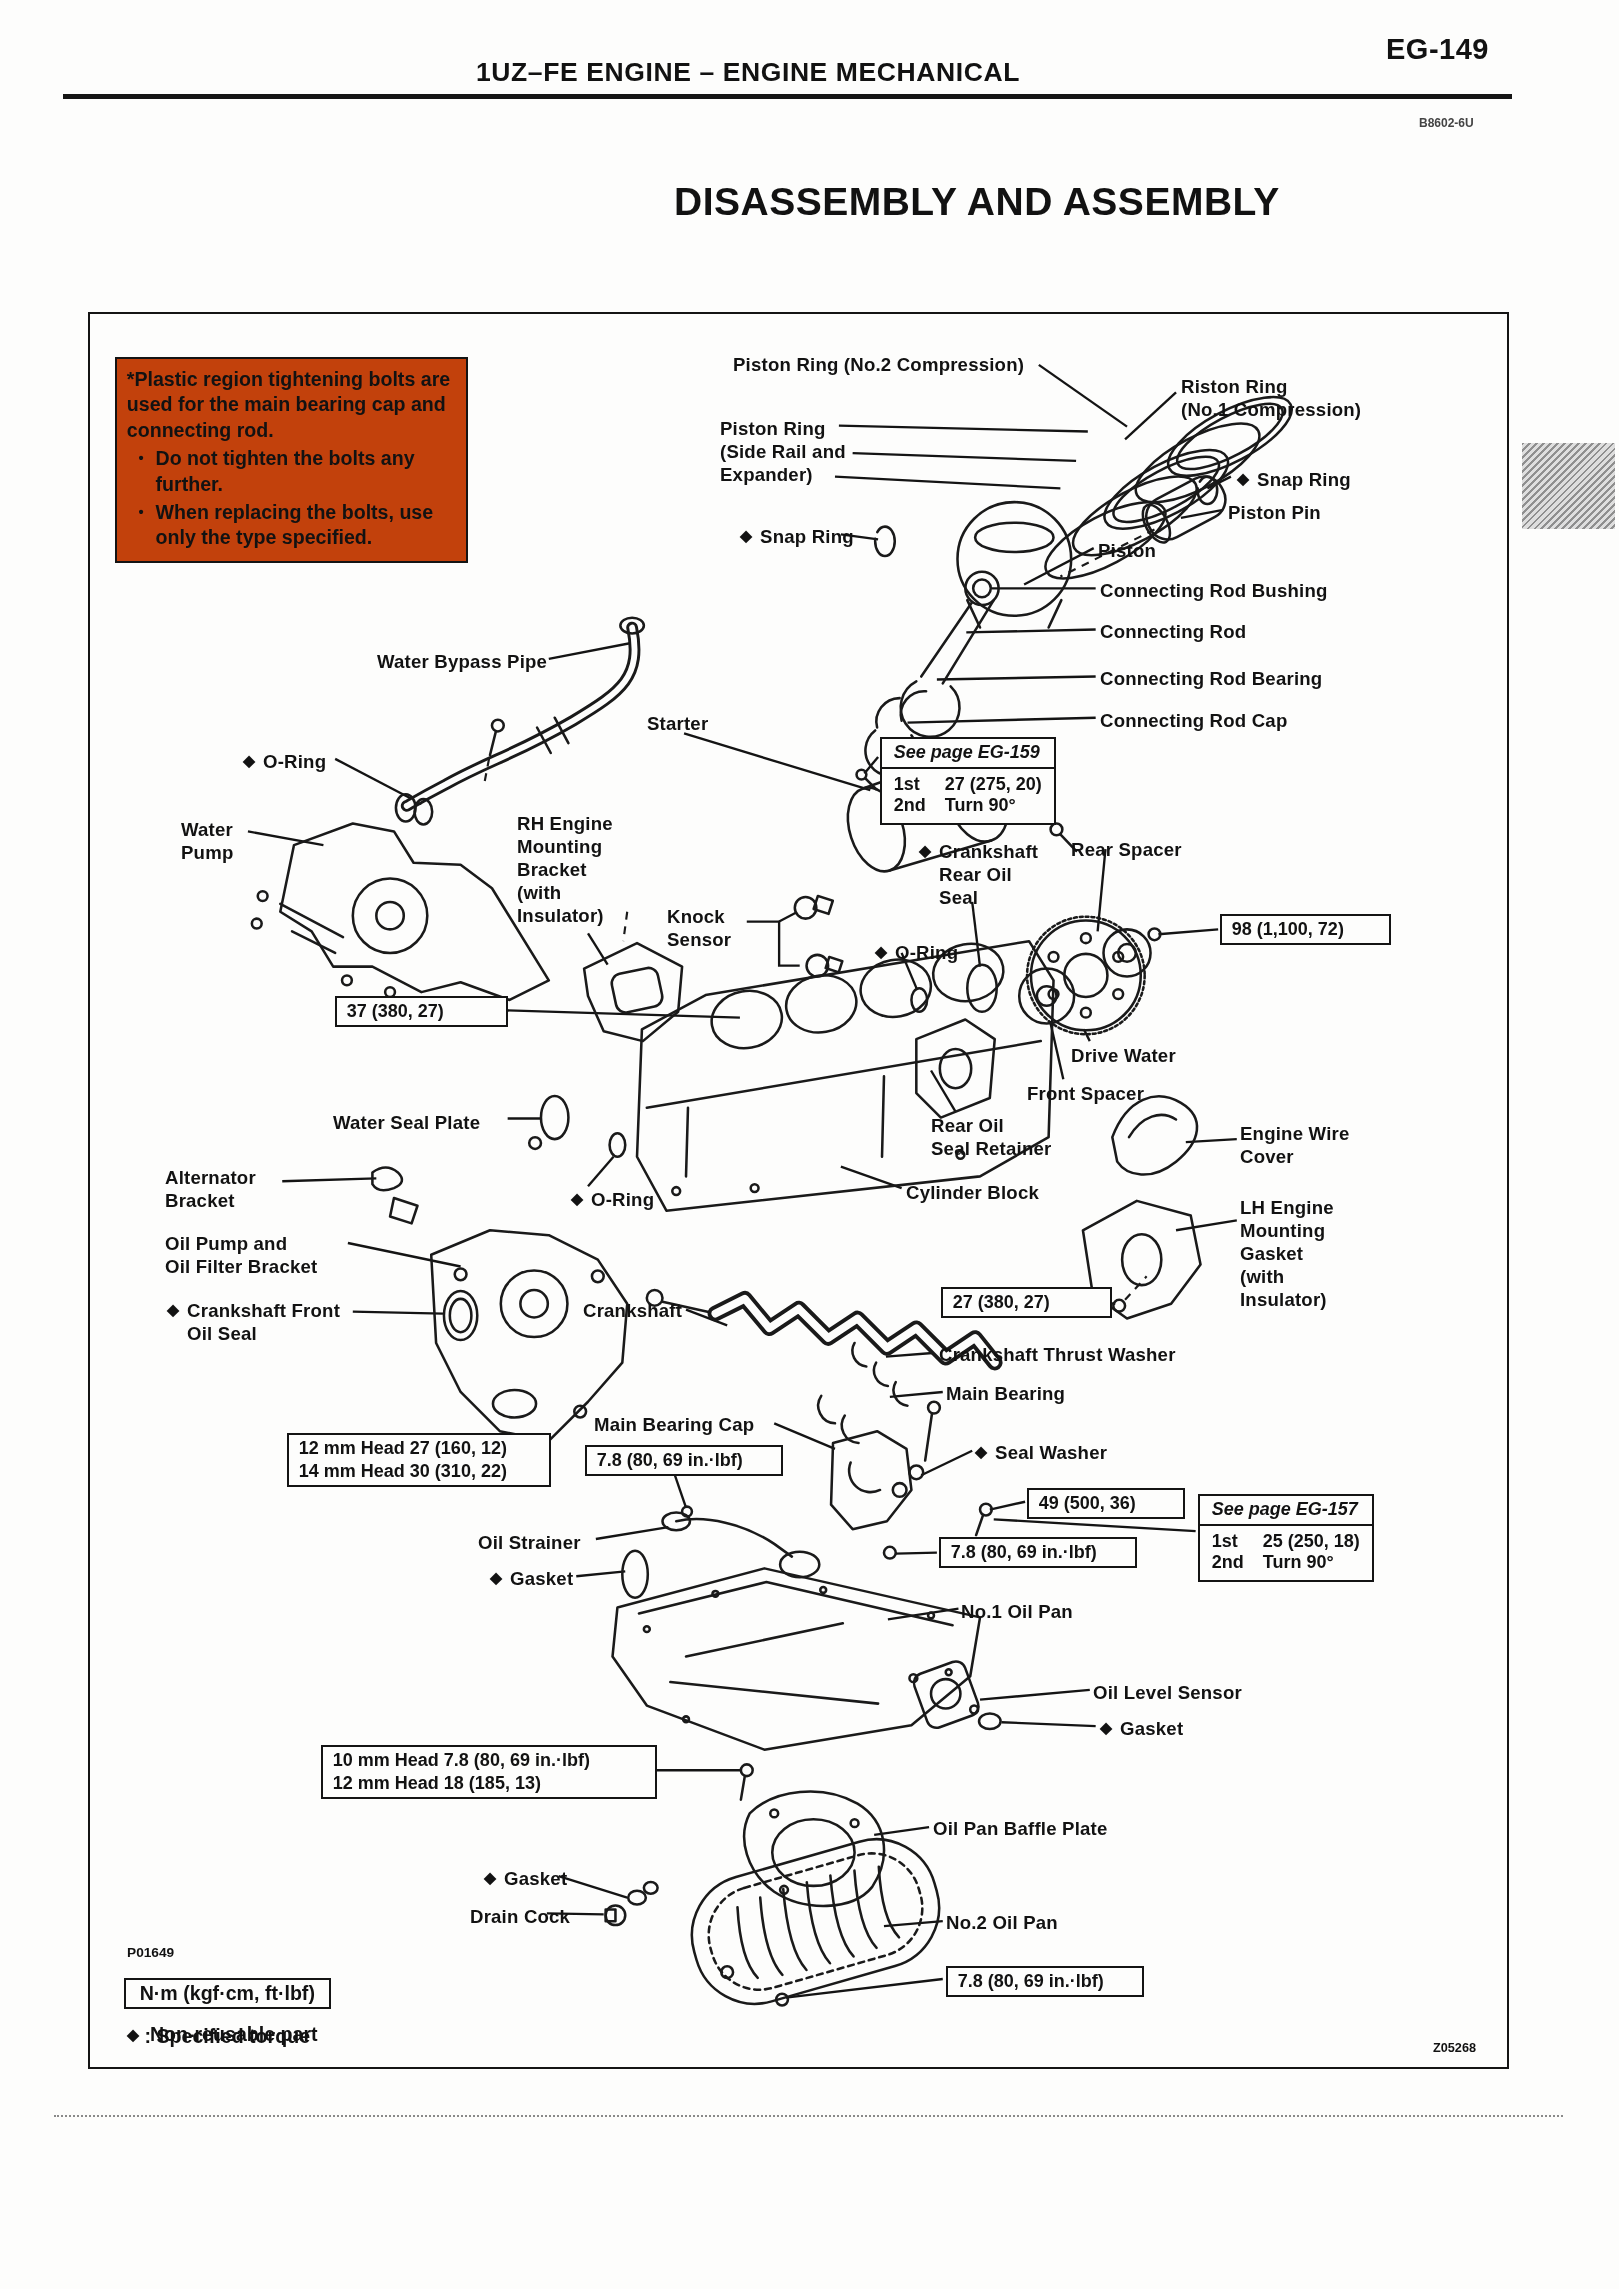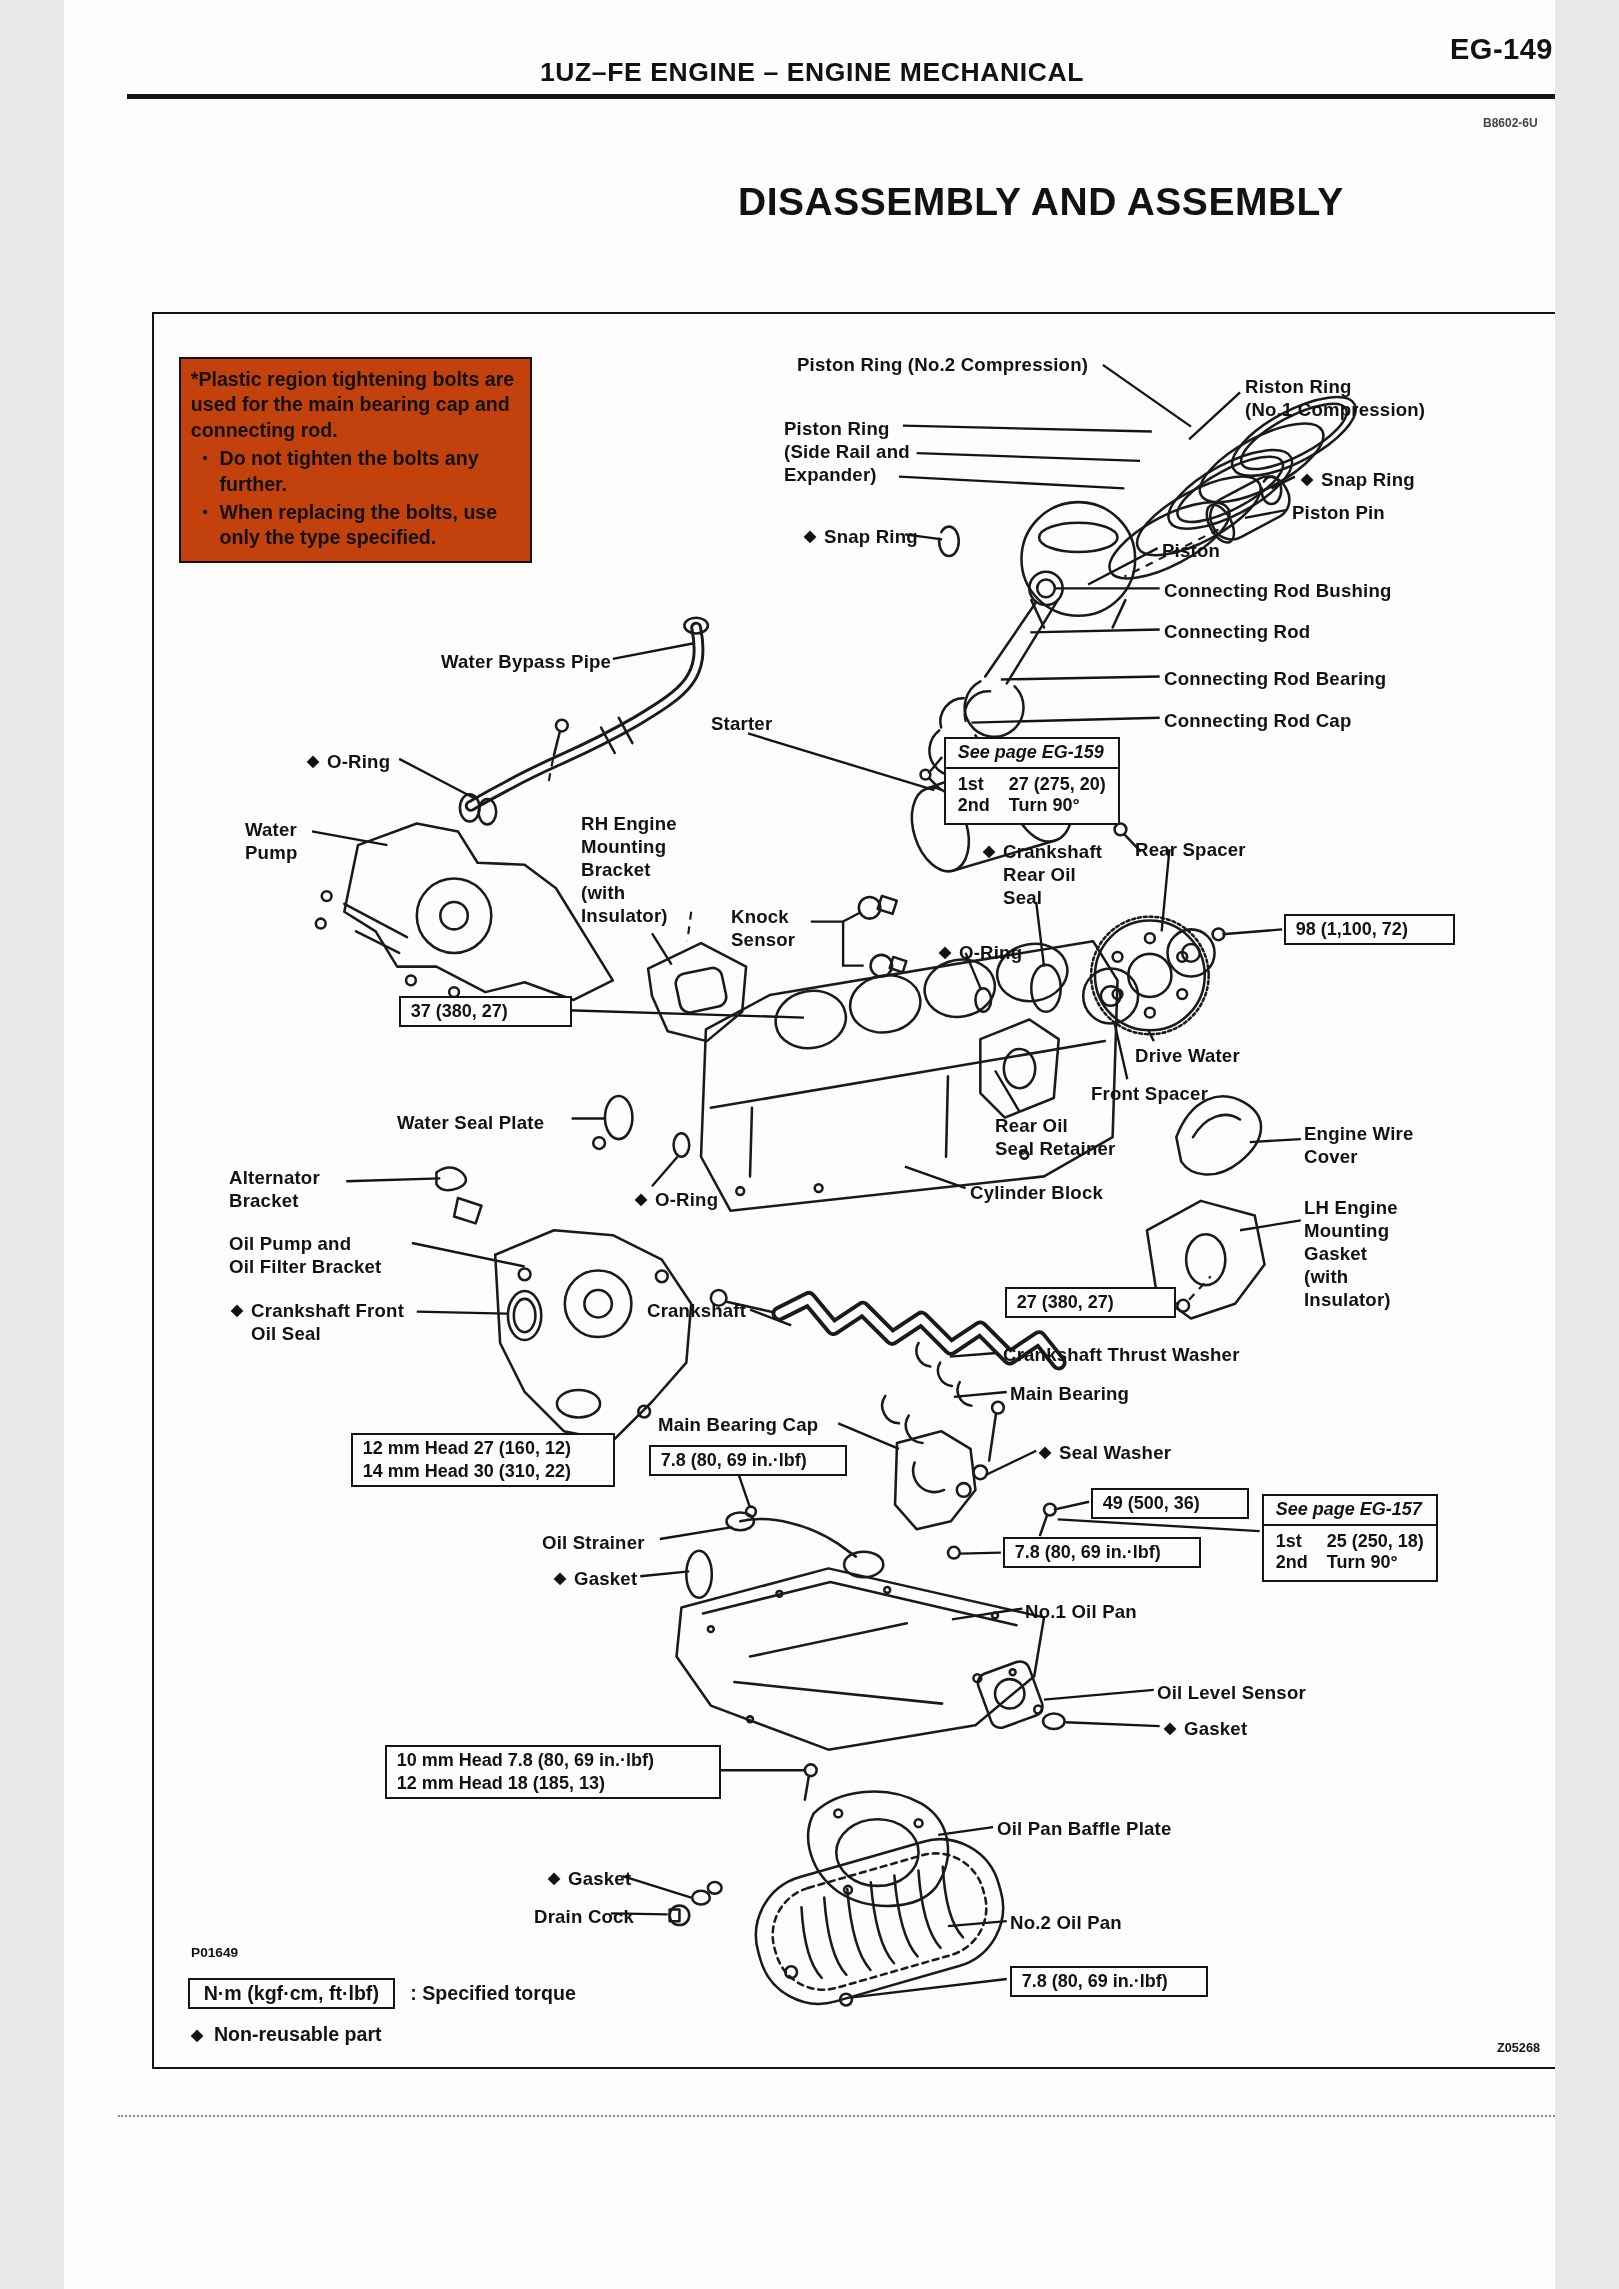--- a/index.html
+++ b/index.html
@@ -1,16 +1,16 @@
 <!DOCTYPE html>
 <html><head>
 <meta charset="utf-8">
 <style>
   html,body{margin:0;padding:0;background:#e8e8e8;}
-  .page{position:relative;width:1491px;height:2290px;background:#fdfdfc;
+  .page{position:relative;width:1619px;height:2290px;background:#fdfdfc;
         font-family:"Liberation Sans",sans-serif;color:#121212;overflow:hidden;margin:0 auto;}
   .abs{position:absolute;}
   
   .hdr-left{left:476px;top:57px;font-size:26.5px;font-weight:700;letter-spacing:0.6px;}
   .pageno{left:1386px;top:33px;font-size:29px;font-weight:700;letter-spacing:0.5px;}
   .hrule{left:63px;top:94px;width:1449px;height:4.9px;background:#151515;}
   .title-l1{left:674px;top:120px;font-size:39px;font-weight:700;letter-spacing:0.5px;}
   .title-l2{left:674px;top:180px;font-size:39px;font-weight:700;letter-spacing:0.5px;}
   .title-code{left:1419px;top:116px;font-size:12px;font-weight:700;color:#444;}
   .hatch{left:1522px;top:443px;width:93px;height:86px;
@@ -33,21 +33,21 @@
   
   .refbox{position:absolute;border:2.9px solid #141414;background:#fdfdfc;font-size:18px;font-weight:700;}
   .refbox .hdr{border-bottom:2.9px solid #141414;padding:2.9px 11.8px 3.9px;white-space:nowrap;font-style:italic;}
   .refbox .rows{padding:4.9px 11.8px 6.9px;}
   .refbox .row{display:flex;}
   .refbox .ord{width:51px;}
   
   .code-p{left:127px;top:1945px;font-size:13.7px;font-weight:700;}
   .code-z{left:1433px;top:2041px;font-size:12.7px;font-weight:700;}
   .legend{left:124px;top:1978px;display:flex;align-items:center;gap:15.7px;
-          font-size:19.6px;font-weight:700;}
+          font-size:19.6px;font-weight:700;flex-direction:column;}
   .legend .lbox{border:2.9px solid #141414;padding:2px 13.7px;white-space:nowrap;}
   .legend2{left:127px;top:2023px;display:flex;gap:10.8px;font-size:19.6px;font-weight:700;align-items:flex-start;}
   .legend2 .dia{font-size:15.7px;margin-top:2px;}
   .botrule{left:54px;top:2115px;width:1509px;height:0;border-top:2.9px dotted #8a8a8a;}
   
   svg.art{position:absolute;left:0;top:0;pointer-events:none;}
   .ln{stroke:#141414;stroke-width:2.4;fill:none;}
   .pt{stroke:#1a1a1a;stroke-width:2.6;fill:none;stroke-linecap:round;stroke-linejoin:round;}
   .ptw{stroke:#1a1a1a;stroke-width:16;fill:none;stroke-linecap:round;stroke-linejoin:round;}
   .ptc{stroke:#fdfdfc;stroke-width:8;fill:none;stroke-linecap:round;stroke-linejoin:round;}

